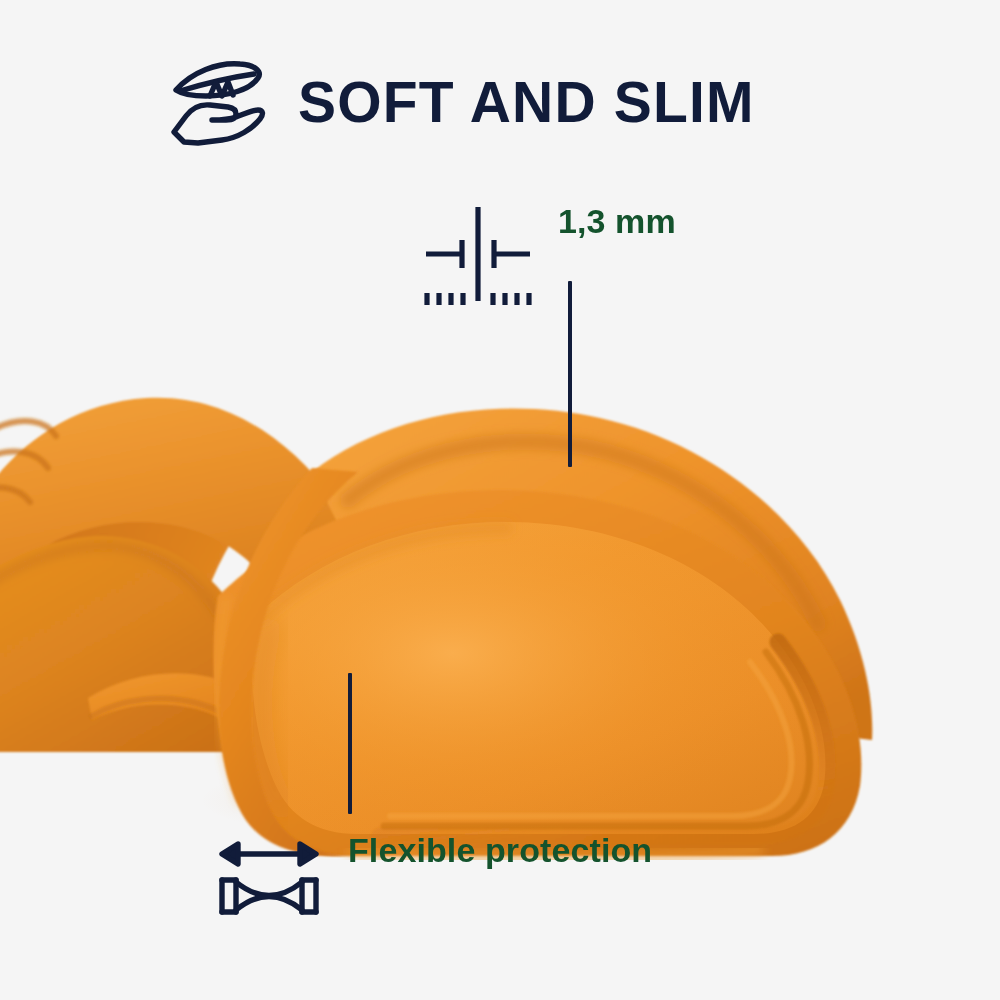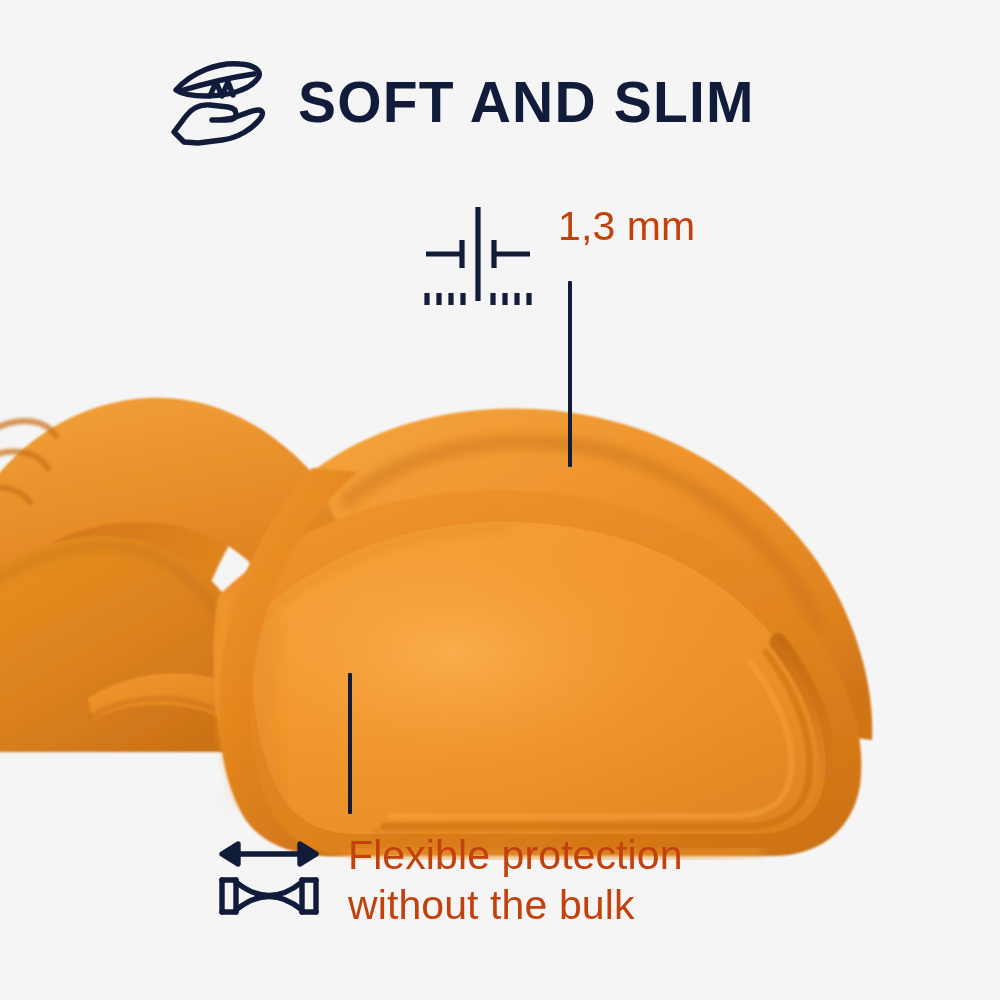--- a/index.html
+++ b/index.html
@@ -69,24 +69,24 @@
   .callout-icon.slim {
     width: 112px;
     height: 108px;
   }
   .callout-icon.flex {
     width: 110px;
     height: 80px;
     margin-top: 6px;
   }
   .callout-text {
-    color: #c2410c;
-    font-size: 41px;
+    color: #14532d;
+    font-size: 34px;
     line-height: 1.22;
-    font-weight: 400;
+    font-weight: 700;
     letter-spacing: 0.1px;
     white-space: nowrap;
     font-family: "Liberation Sans", sans-serif;
   }
   .callout-text .line {
     display: block;
   }
   .callout-top .callout-text {
     margin-top: -4px;
   }
@@ -417,20 +417,19 @@
         <path d="M 8 42 L 22 42"></path>
         <path d="M 8 74 L 22 74"></path>
         <path d="M 88 42 L 102 42"></path>
         <path d="M 88 74 L 102 74"></path>
         <path d="M 22 44 C 44 62, 66 62, 88 44"></path>
         <path d="M 22 72 C 44 54, 66 54, 88 72"></path>
       </g>
     </svg>
     <div class="callout-text">
       <span class="line">Flexible protection</span>
-      <span class="line">without the bulk</span>
     </div>
   </div>
 
   <div class="leader leader-top"></div>
   <div class="leader leader-bottom"></div>
 
 </div>
 
 </body></html>

